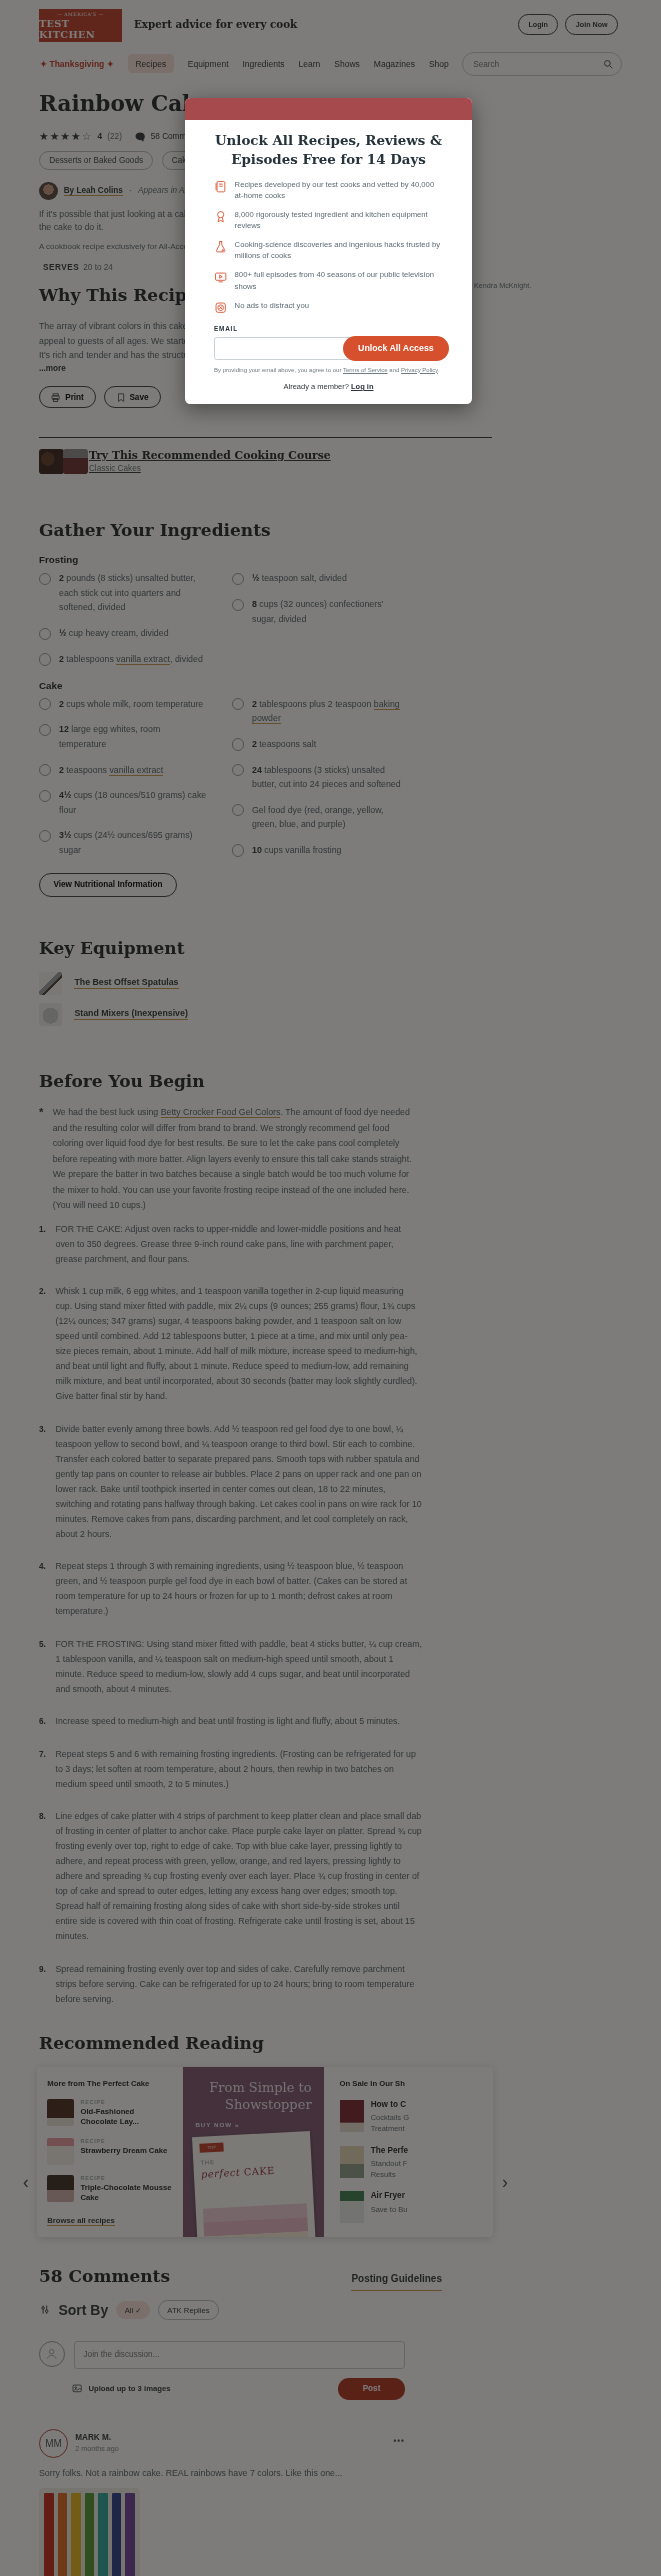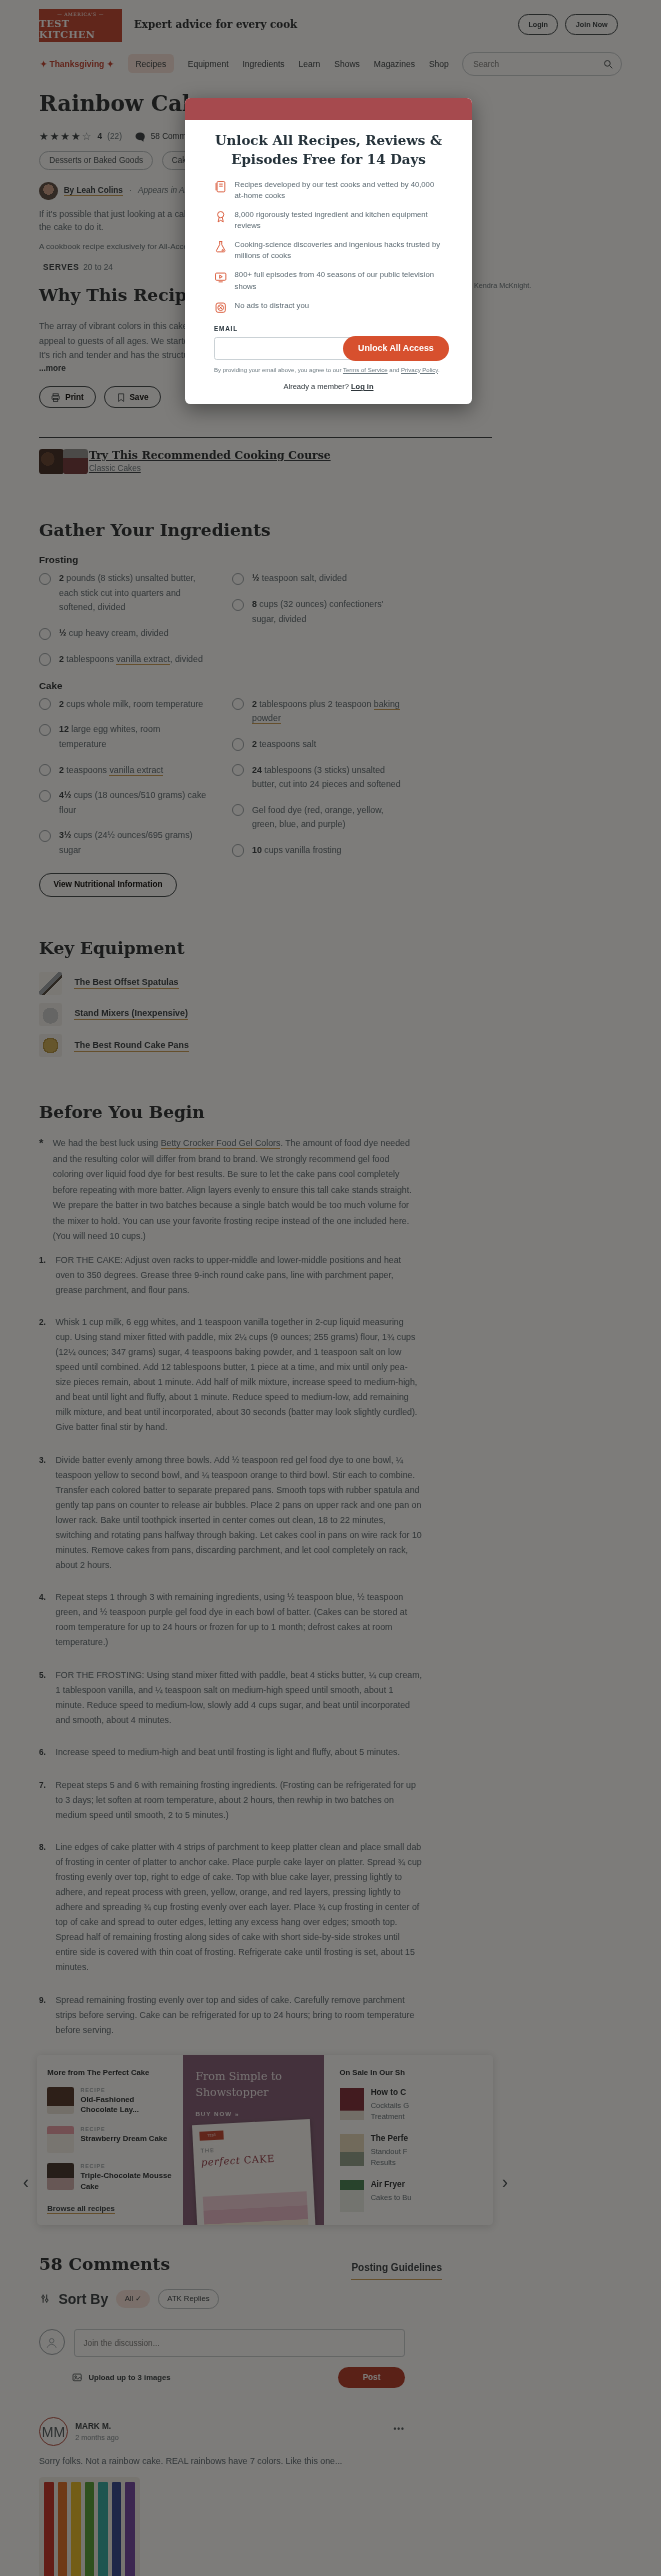--- a/index.html
+++ b/index.html
@@ -103,21 +103,21 @@
   .rc-head{font-weight:700;font-size:7.7px;color:#20262a;}
   .rc-item{display:flex;gap:6.2px;margin-top:10.3px;}
   .rc-thumb{width:27px;height:27px;border-radius:2.1px;flex:0 0 auto;}
   .rt1{background:linear-gradient(180deg,#4a2c20 0 70%,#e8e2d8 71%);}
   .rt2{background:linear-gradient(180deg,#e89aa4 0 30%,#f4efe8 31%);}
   .rt3{background:linear-gradient(180deg,#3a2a22 0 55%,#caa 56%);}
   .rc-eyebrow{font-size:5.4px;letter-spacing:0.8px;color:#9aa3a9;font-weight:700;}
   .rc-title{font-weight:700;font-size:7.7px;line-height:10.3px;color:#20262a;margin-top:2.1px;}
   .rc-browse{font-weight:700;font-size:7.7px;border-bottom:1px solid #c99a4e;display:inline-block;margin-top:12.4px;}
   .rc-promo{width:141px;background:#7d5672;color:#efe7ec;padding:13.4px 12.4px;box-sizing:border-box;position:relative;overflow:hidden;}
-  .promo-h{font-family:"DejaVu Serif",serif;font-size:11px;line-height:16.5px;}
+  .promo-h{font-family:"DejaVu Serif",serif;font-size:13px;line-height:16.5px;text-align:right;}
   .promo-cta{margin-top:8.2px;font-weight:700;font-size:6.2px;letter-spacing:1px;}
   .book{position:absolute;left:12.4px;top:67px;width:118px;height:118px;background:#fdfbf8;transform:rotate(-3deg);
      box-shadow:0 2.1px 5.2px rgba(0,0,0,.3);padding:7.2px;box-sizing:border-box;color:#333;}
   .book-chip{width:24px;height:9.3px;background:#bf3b28;color:#fff;font-size:3.1px;text-align:center;line-height:9.3px;font-family:"DejaVu Serif",serif;}
   .book-the{font-size:5.7px;letter-spacing:1px;margin-top:6.2px;color:#7c8288;}
   .book-title{font-family:"DejaVu Serif",serif;font-style:italic;font-size:12.4px;color:#c64a5a;}
   .book-title span{font-style:normal;font-size:9.8px;color:#8c2f3e;letter-spacing:0.5px;}
   .book-cake{position:absolute;left:7.2px;right:7.2px;bottom:0;height:46px;background:
      linear-gradient(180deg,#f2cdd8 0 30%,#e8b7c8 31% 60%,#f7ecdd 61%);}
   .rc-shop{flex:1;padding:12.4px 0 12.4px 15.5px;overflow:hidden;}
@@ -140,21 +140,21 @@
   .chip-atk{border:0.5px solid #b9c0c4;}
   .cm-input-row{display:flex;gap:9.3px;margin-top:20.6px;align-items:flex-start;}
   .cm-avatar-ic{width:24px;height:24px;border-radius:50%;border:0.8px solid #98a1a7;display:flex;align-items:center;justify-content:center;color:#98a1a7;}
   .cm-input{flex:1;height:28px;border:0.5px solid #c6ccd0;border-radius:3.1px;padding:0 8.2px;font-size:8.2px;color:#444;box-sizing:border-box;}
   .cm-actions{display:flex;justify-content:space-between;align-items:center;margin-top:9.3px;margin-left:33px;}
   .upload{display:flex;align-items:center;gap:5.2px;font-weight:700;font-size:7.7px;}
   .post-btn{width:67px;height:21.6px;border-radius:10.8px;background:#b0301f;color:#fff;font-weight:700;font-size:8.2px;border:0;}
   .comment{position:relative;margin-top:29px;}
   .cm-head{display:flex;gap:7.2px;align-items:center;}
   .cm-circ{width:27px;height:27px;border-radius:50%;border:0.8px solid #b24a3e;display:flex;align-items:center;justify-content:center;
-     font-size:14px;color:#4a545a;}
+     font-size:10px;color:#4a545a;}
   .cm-name{font-weight:700;font-size:8.2px;}
   .cm-time{font-size:7.2px;color:#7a858c;margin-top:2.1px;}
   .cm-menu{position:absolute;right:0;top:8.2px;color:#4a545a;font-weight:700;letter-spacing:1px;}
   .cm-text{margin-top:8.2px;font-size:8.8px;line-height:14px;color:#53616a;}
   .cm-img{margin-top:8.2px;border-radius:4.1px;}
   .rainbow-img{width:101px;height:118px;background:#f2efe9;padding:5.2px;box-sizing:border-box;display:flex;gap:4.1px;}
   .bar{flex:1;border-radius:1px;}
   
   .dim{position:absolute;inset:0;background:rgba(24,21,18,0.56);z-index:100;}
   .modal{position:absolute;left:185px;top:98px;width:287px;background:#fff;border-radius:5.2px;z-index:200;
@@ -369,24 +369,20 @@
       <h2 class="h-serif" style="margin-top:41px">Key Equipment</h2>
       <div class="equip-list">
         <div class="equip-item">
           <span class="equip-thumb th-spatula"></span>
           <span class="equip-label">The Best Offset Spatulas</span>
         </div>
         <div class="equip-item">
           <span class="equip-thumb th-mixer"></span>
           <span class="equip-label">Stand Mixers (Inexpensive)</span>
         </div>
-        <div class="equip-item">
-          <span class="equip-thumb th-pan"></span>
-          <span class="equip-label">The Best Round Cake Pans</span>
-        </div>
       </div>
 
       
       <h2 class="h-serif" style="margin-top:45px">Before You Begin</h2>
       <div class="before-p">
         <span class="asterisk">*</span>
         <span class="before-txt"><span>We had the best luck using </span><span class="gold-link">Betty Crocker Food Gel Colors</span><span>. The amount of food dye needed and the resulting color will differ from brand to brand. We strongly recommend gel food coloring over liquid food dye for best results. Be sure to let the cake pans cool completely before repeating with more batter. Align layers evenly to ensure this tall cake stands straight. We prepare the batter in two batches because a single batch would be too much volume for the mixer to hold. You can use your favorite frosting recipe instead of the one included here. (You will need 10 cups.)</span></span>
       </div>
 
       
@@ -414,20 +410,21 @@
           </li>
         <li>
             <span class="step-txt">Line edges of cake platter with 4 strips of parchment to keep platter clean and place small dab of frosting in center of platter to anchor cake. Place purple cake layer on platter. Spread ¾ cup frosting evenly over top, right to edge of cake. Top with blue cake layer, pressing lightly to adhere, and repeat process with green, yellow, orange, and red layers, pressing lightly to adhere and spreading ¾ cup frosting evenly over each layer. Place ¾ cup frosting in center of top of cake and spread to outer edges, letting any excess hang over edges; smooth top. Spread half of remaining frosting along sides of cake with short side-by-side strokes until entire side is covered with thin coat of frosting. Refrigerate cake until frosting is set, about 15 minutes.</span>
           </li>
         <li>
             <span class="step-txt">Spread remaining frosting evenly over top and sides of cake. Carefully remove parchment strips before serving. Cake can be refrigerated for up to 24 hours; bring to room temperature before serving.</span>
           </li>
       </ol>
     </div>
 
+    <h2 class="h-serif reading-h">Recommended Reading</h2>
     <span class="car-arrow" style="left:23px">‹</span>
     <span class="car-arrow" style="left:502px">›</span>
     <div class="read-card">
       <div class="rc-left">
         <div class="rc-head">More from The Perfect Cake</div>
         <div class="rc-item">
           <span class="rc-thumb rt1"></span>
           <span>
               <div class="rc-eyebrow">RECIPE</div>
               <div class="rc-title">Old-Fashioned Chocolate Lay...</div>
@@ -479,21 +476,21 @@
                 <div>Standout F</div>
                 <div>Results</div>
               </div>
             </span>
         </div>
         <div class="shop-item">
           <span class="shop-thumb st3"></span>
           <span>
               <div class="shop-t">Air Fryer</div>
               <div class="shop-s">
-                <div>Cakes to Bu</div>
+                <div>Save to Bu</div>
               </div>
             </span>
         </div>
       </div>
     </div>
 
     <div class="comments">
       <div class="cm-head-row">
         <h2 class="h-serif">58 Comments</h2>
         <span class="guidelines">Posting Guidelines</span>

